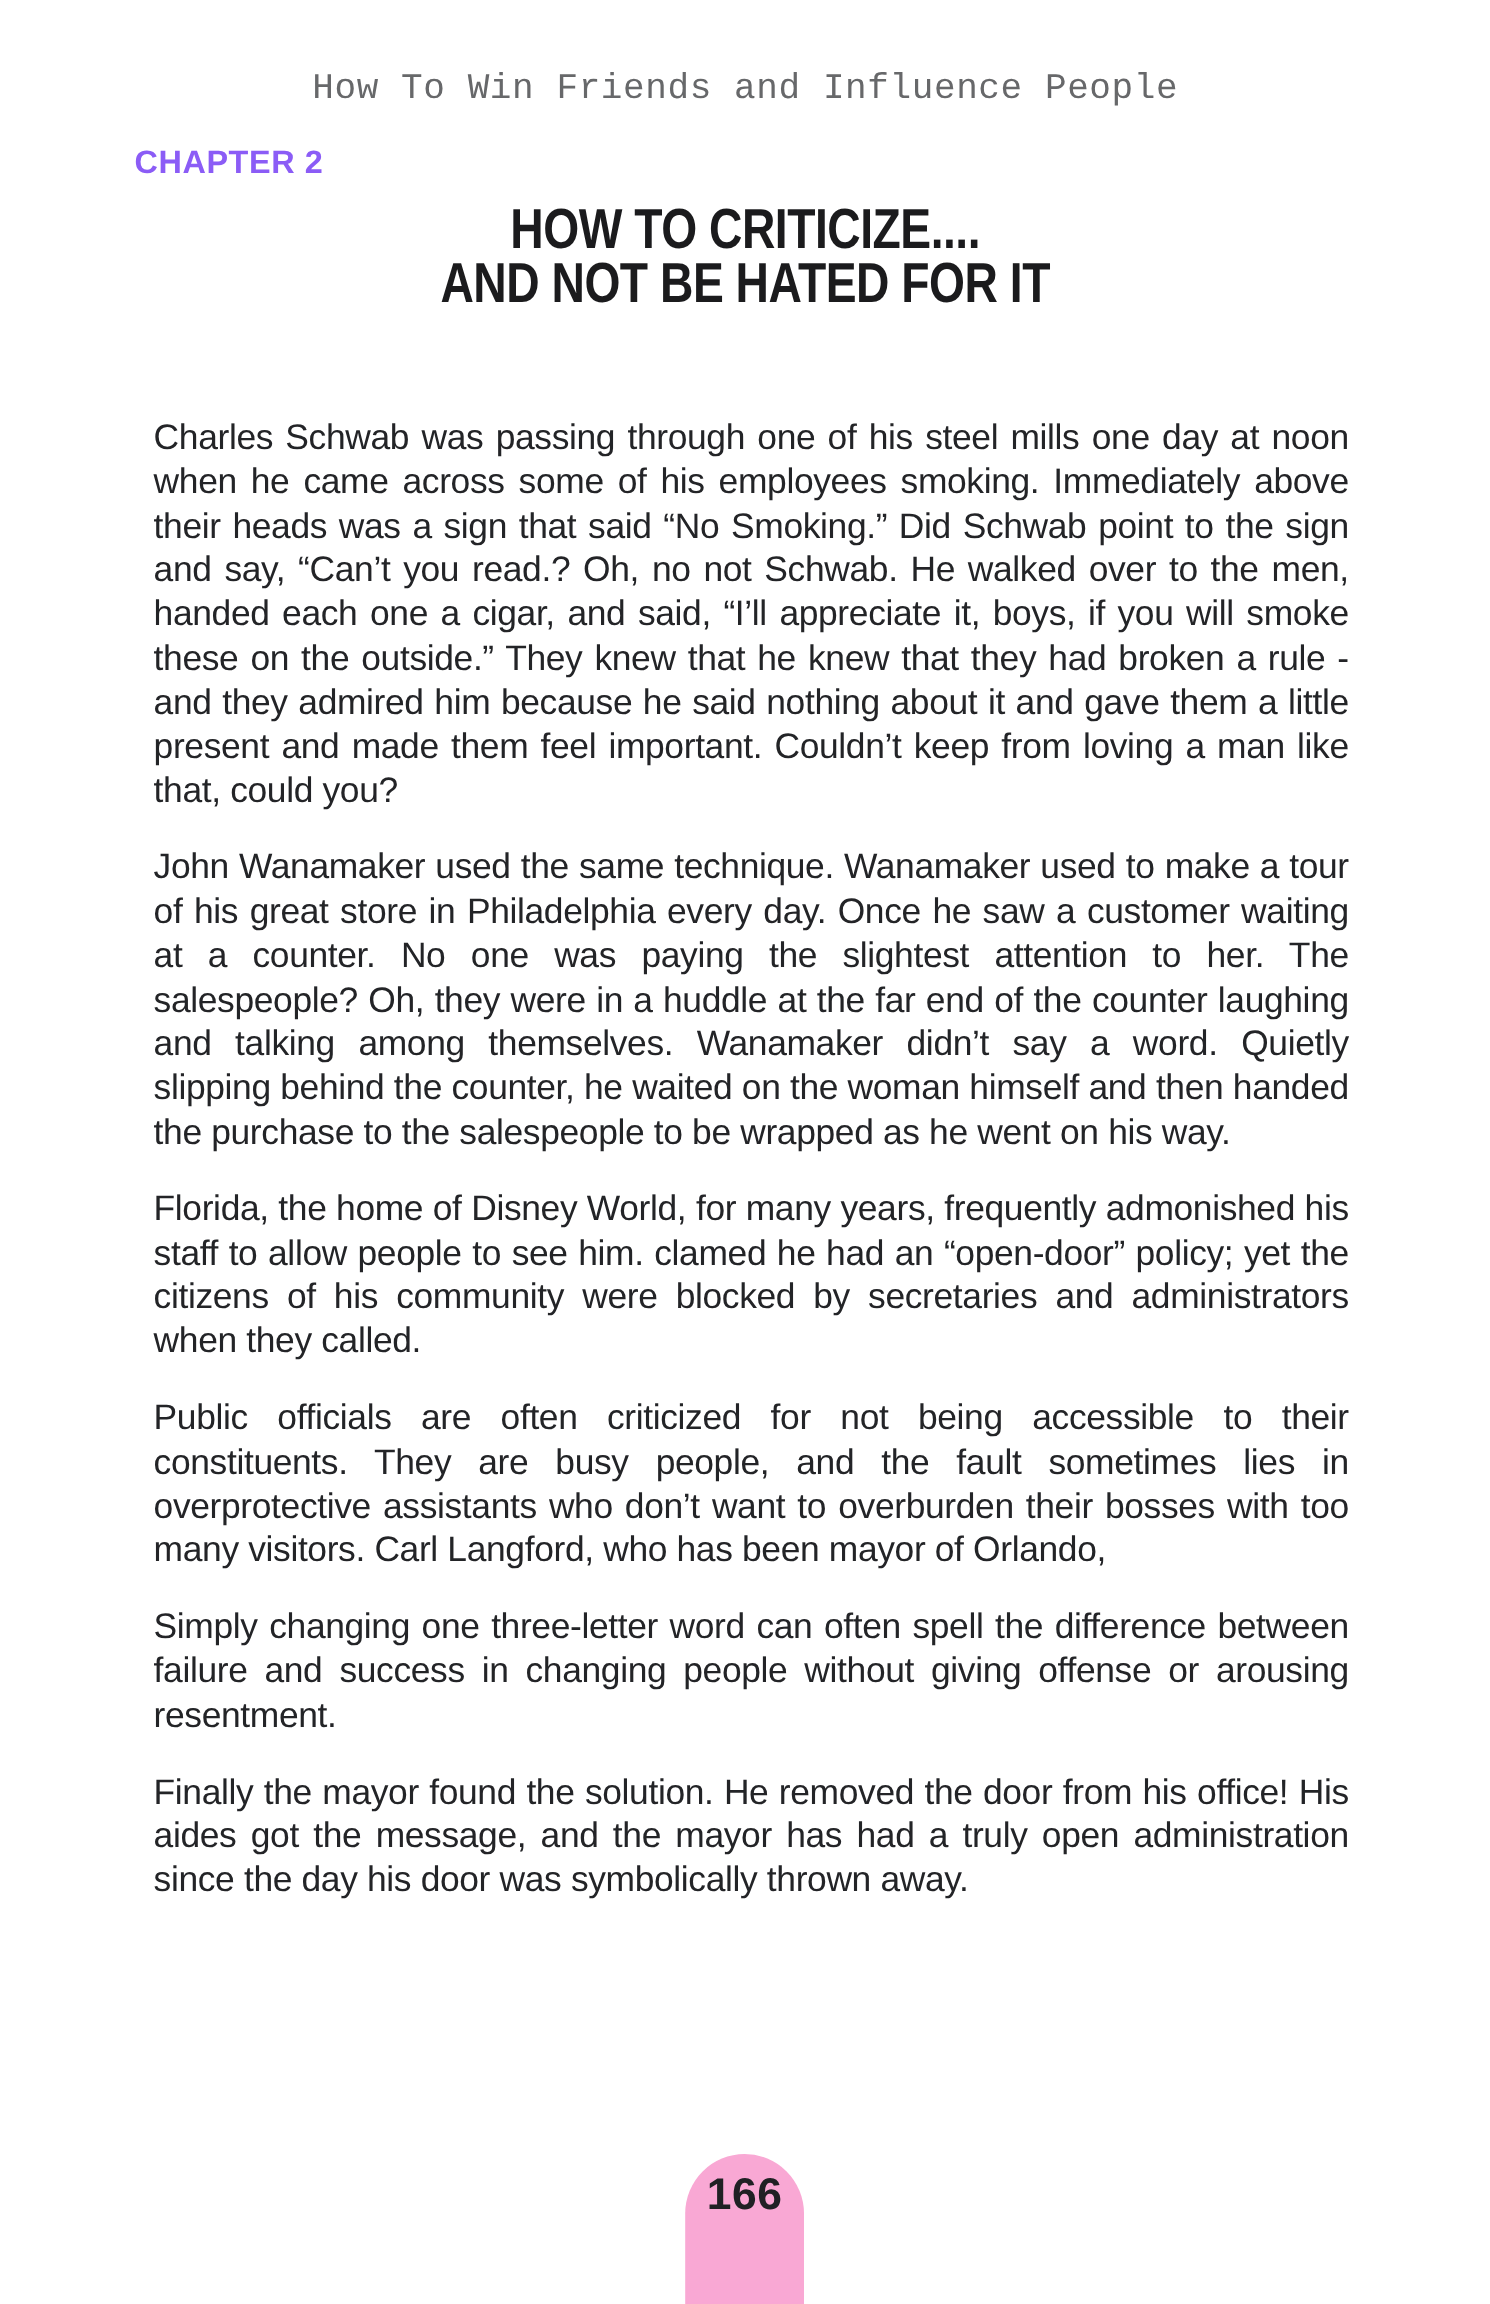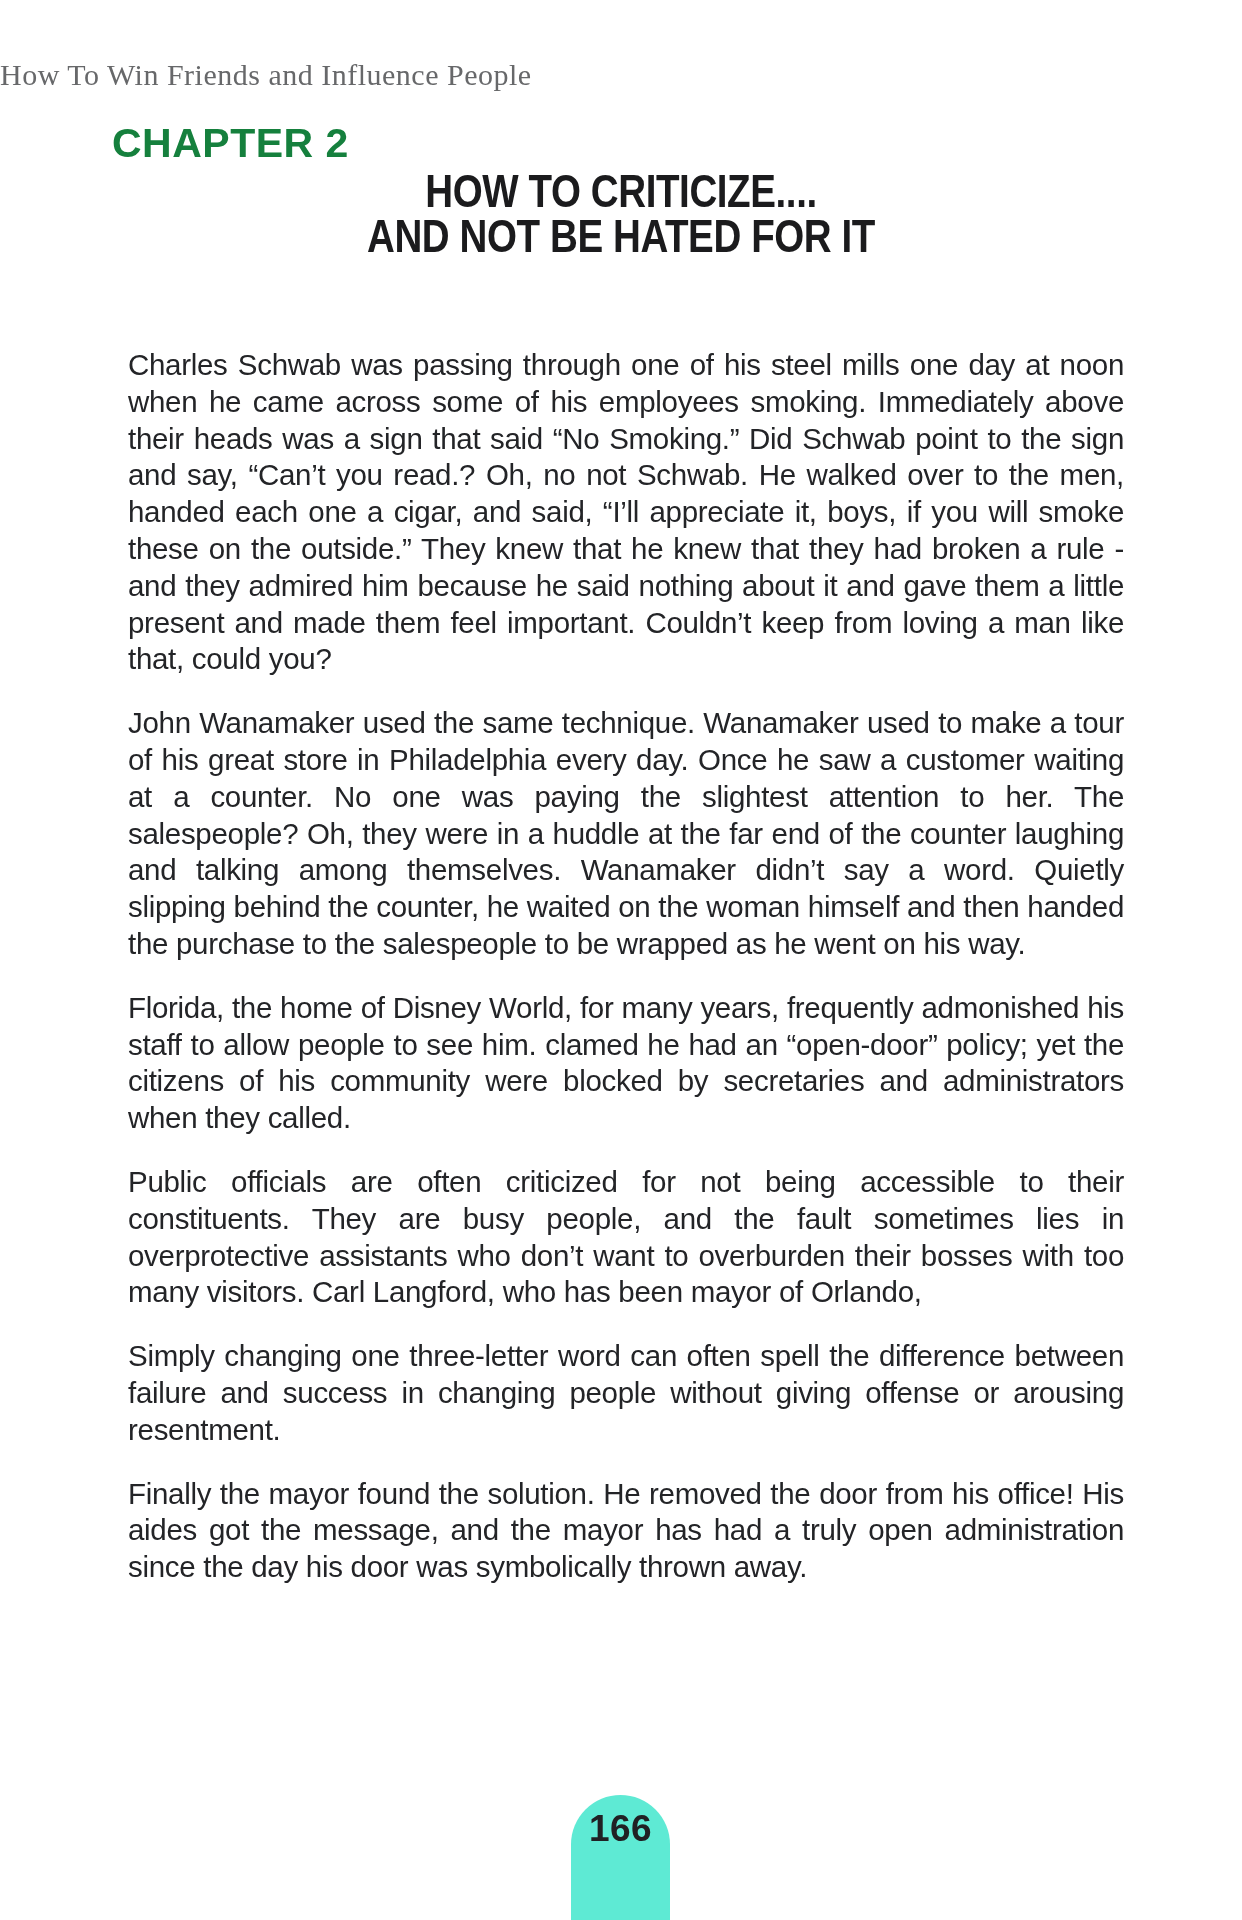--- a/index.html
+++ b/index.html
@@ -17,34 +17,34 @@
   .page {
     position: absolute;
     inset: 0;
     background: #ffffff;
   }
   .running-head {
     position: absolute;
     top: 58px;
     left: 0;
     width: 100%;
-    text-align: left;
-    font-family: Liberation Serif, serif;
+    text-align: center;
+    font-family: Liberation Mono, monospace;
     font-size: 30px;
     font-weight: normal;
     color: #67686a;
     letter-spacing: 0.5px;
   }
   .chapter-label {
     position: absolute;
     top: 120px;
     left: 112px;
-    font-size: 41px;
+    font-size: 27px;
     font-weight: bold;
-    color: #15803d;
+    color: #8b5cf6;
     letter-spacing: 0.5px;
   }
   .chapter-title {
     position: absolute;
     top: 168px;
     left: 0;
     width: 100%;
     text-align: center;
     font-size: 47px;
     line-height: 45px;
@@ -67,21 +67,21 @@
   }
   .body-text p {
     margin: 0 0 27px 16px;
   }
   .page-number-tab {
     position: absolute;
     left: 571px;
     top: 1795px;
     width: 99px;
     height: 125px;
-    background: #5eead4;
+    background: #f9a8d4;
     border-radius: 50px 50px 0 0;
     text-align: center;
   }
   .page-number {
     display: inline-block;
     margin-top: 13px;
     font-size: 37px;
     font-weight: bold;
     color: #202124;
     letter-spacing: 0.5px;

